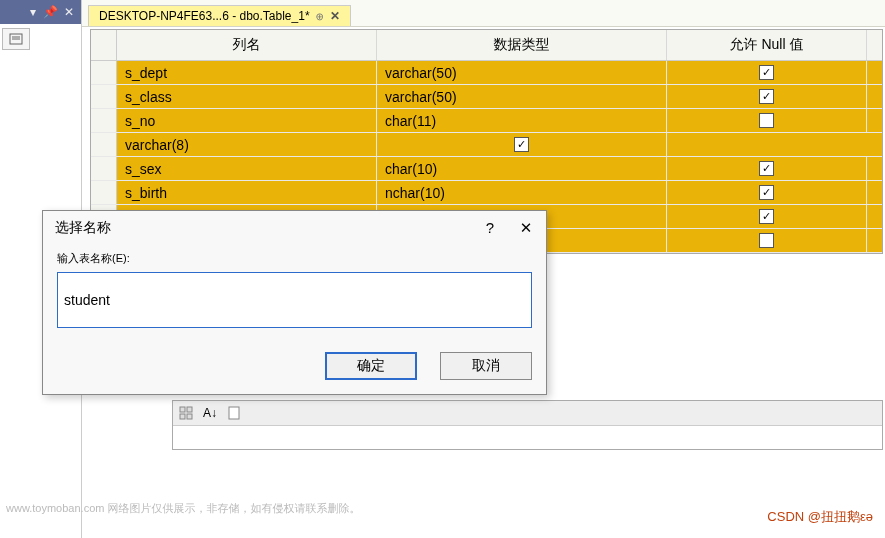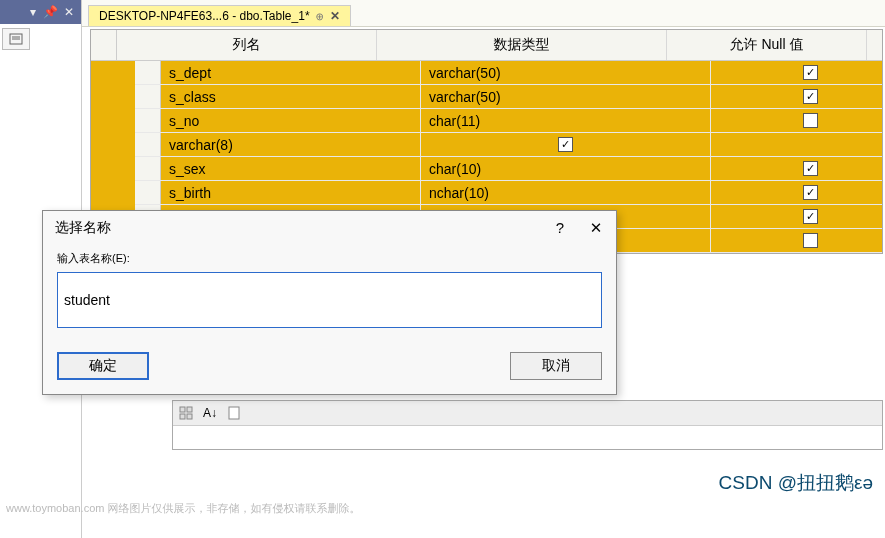--- a/index.html
+++ b/index.html
@@ -93,21 +93,20 @@
       padding: 6px 8px;
       text-align: center;
       border-right: 1px solid #d8d8d8;
       font-size: 14px;
     }
     .table-row {
       display: grid;
       grid-template-columns: 26px 260px 290px 200px;
       border-bottom: 1px solid #e8e8e8;
       height: 24px;
-      margin-left: 44px;
     }
     .table-row > div {
       padding: 3px 8px;
       border-right: 1px solid #e8e8e8;
       display: flex;
       align-items: center;
       font-size: 14px;
     }
     .row-selector {
       background: #f5f5f0;
@@ -145,21 +144,21 @@
       display: inline-flex;
       align-items: center;
       justify-content: center;
       cursor: pointer;
       font-size: 12px;
     }
     .dialog {
       position: absolute;
       left: 42px;
       top: 210px;
-      width: 575px;
+      width: 505px;
       background: #f8f8f8;
       border: 1px solid #888;
       box-shadow: 3px 3px 8px rgba(0,0,0,0.2);
     }
     .dialog-titlebar {
       display: flex;
       align-items: center;
       justify-content: space-between;
       padding: 8px 12px;
       font-size: 14px;
@@ -184,22 +183,22 @@
     }
     .dialog-input {
       width: 100%;
       padding: 19px 6px;
       border: 1px solid #2c6bcc;
       font-size: 14px;
       outline: none;
     }
     .dialog-buttons {
       display: flex;
-      justify-content: space-between;
-      gap: 8px;
+      justify-content: flex-end;
+      gap: 23px;
       padding: 8px 14px 14px 14px;
     }
     .dialog-btn {
       width: 92px;
       height: 28px;
       border: 1px solid #888;
       background: #f0f0f0;
       cursor: pointer;
       font-size: 14px;
     }
@@ -207,23 +206,23 @@
       border: 2px solid #2c6bcc;
     }
     .watermark-left {
       position: absolute;
       left: 6px; bottom: 22px;
       color: #bbb;
       font-size: 11px;
     }
     .watermark-right {
       position: absolute;
-      right: 12px; bottom: 42px;
-      color: #0c4a6e;
-      font-size: 19px;
+      right: 12px; bottom: 12px;
+      color: #c2410c;
+      font-size: 13px;
     }
   </style>
 </head>
 <body>
 
 <div class="left-panel">
   <div class="left-panel-header">
     <span class="header-icon">▾</span>
     <span class="header-icon">📌</span>
     <span class="header-icon">✕</span>

